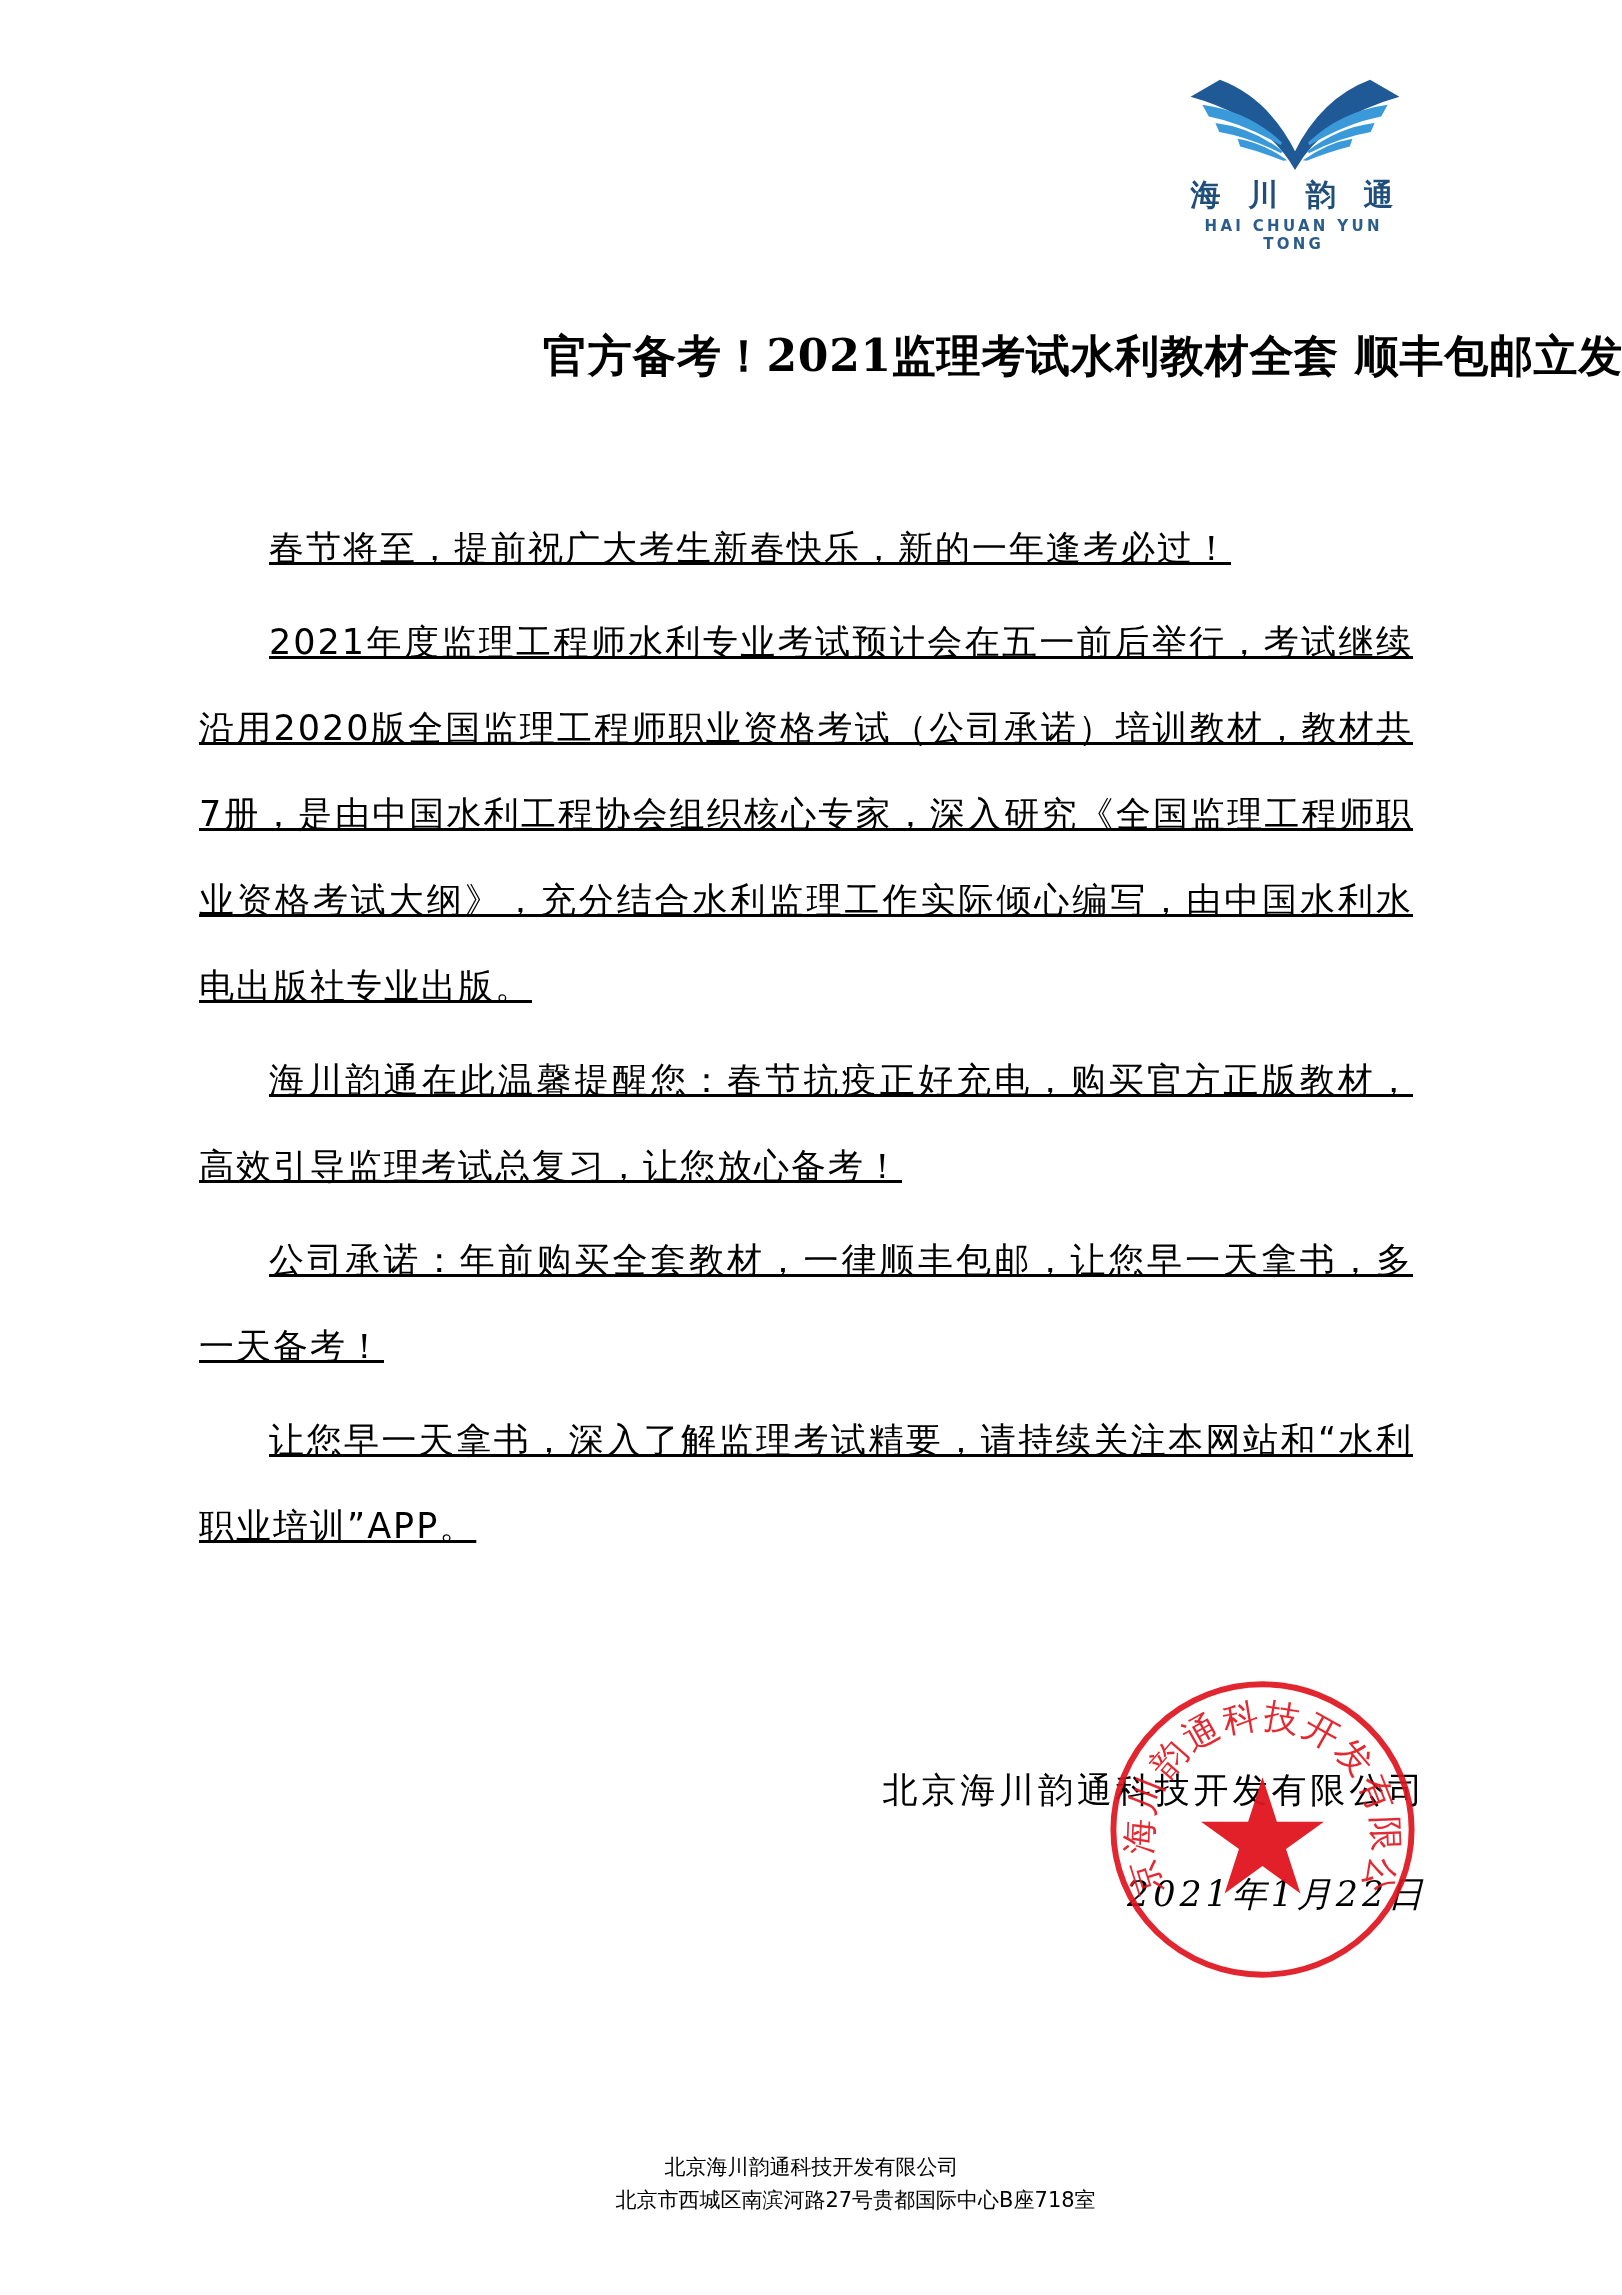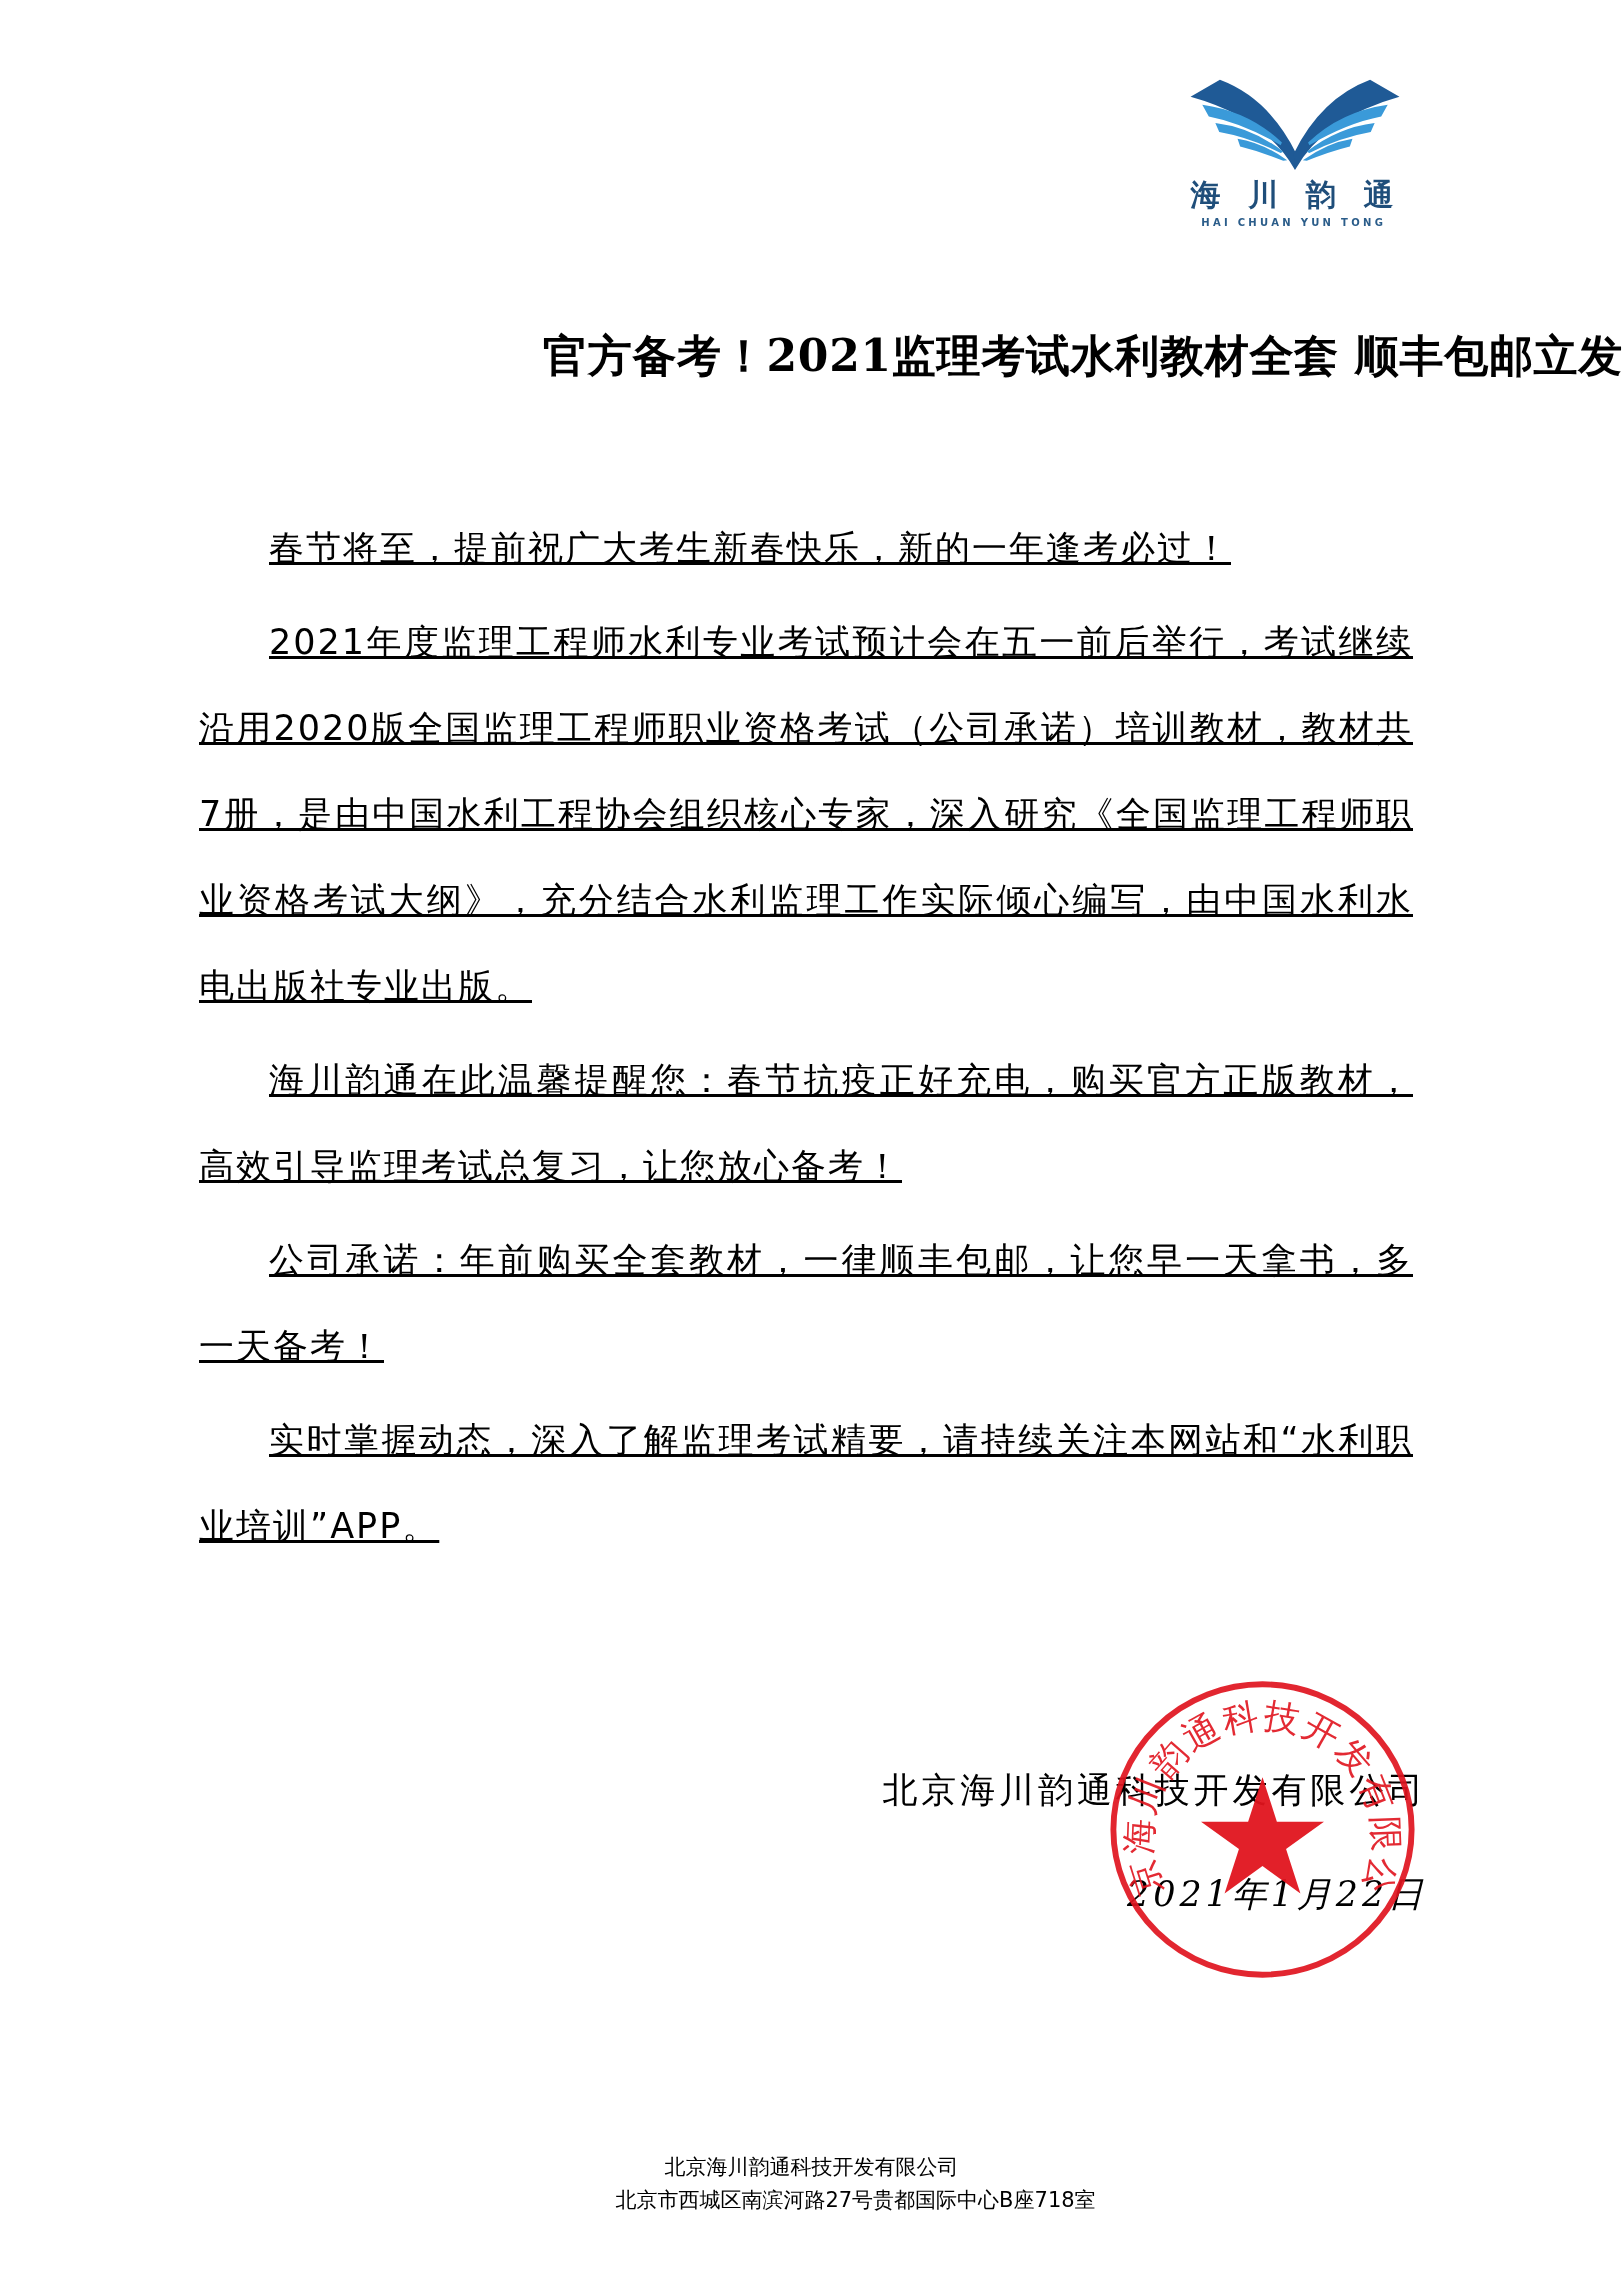--- a/index.html
+++ b/index.html
@@ -4,21 +4,21 @@
 <style>
   html, body { margin: 0; padding: 0; background: #ffffff; }
   body { width: 1623px; height: 2295px; position: relative; overflow: hidden;
          font-family: "DejaVu Serif", "Liberation Serif", serif; color: #000; }
   .logo { position: absolute; left: 1184px; top: 72px; width: 236px; height: 157px; }
   .logo svg { position: absolute; left: 0; top: 0; }
   .logo-cn { position: absolute; left: 6.5px; top: 103px; width: 203px; display: flex;
              justify-content: space-between; font-family: "DejaVu Sans", sans-serif;
              font-weight: bold; font-size: 30px; color: #1f4e7a; }
   .logo-en { position: absolute; left: 5.2px; top: 145px; width: 209px; text-align: center;
-             font-family: "DejaVu Sans", sans-serif; font-weight: bold; font-size: 10px;
+             font-family: "DejaVu Sans", sans-serif; font-weight: bold; font-size: 15px;
              letter-spacing: 3.3px; color: #2b5d8a; }
   .title { position: absolute; left: 0; width: 100%; top: 327px; text-align: right;
            font-family: "DejaVu Serif", serif; font-weight: bold; font-size: 44px;
            letter-spacing: 0.7px; }
   .body { position: absolute; left: 191px; top: 497px; width: 1230px;
           font-family: "DejaVu Sans", sans-serif; font-size: 35px; line-height: 86px; }
   .para { margin: 8px; text-indent: 2em; text-align: justify; letter-spacing: 2px; text-decoration: underline; }
   .sign { position: absolute; right: 196px; font-family: "DejaVu Serif", serif;
           font-size: 35px; letter-spacing: 3.9px; }
   .sign.company { top: 1767px; }
@@ -52,21 +52,21 @@
   <div class="logo-en">HAI CHUAN YUN TONG</div>
 </div>
 
 <div class="title">官方备考！2021监理考试水利教材全套 顺丰包邮立发</div>
 
 <div class="body">
   <p class="para">春节将至，提前祝广大考生新春快乐，新的一年逢考必过！</p>
   <p class="para">2021年度监理工程师水利专业考试预计会在五一前后举行，考试继续沿用2020版全国监理工程师职业资格考试（公司承诺）培训教材，教材共7册，是由中国水利工程协会组织核心专家，深入研究《全国监理工程师职业资格考试大纲》，充分结合水利监理工作实际倾心编写，由中国水利水电出版社专业出版。</p>
   <p class="para">海川韵通在此温馨提醒您：春节抗疫正好充电，购买官方正版教材，高效引导监理考试总复习，让您放心备考！</p>
   <p class="para">公司承诺：年前购买全套教材，一律顺丰包邮，让您早一天拿书，多一天备考！</p>
-  <p class="para">实时掌握动态，深入了解监理考试精要，请持续关注本网站和“水利职业培训”APP。</p>
+  <p class="para">让您早一天拿书，深入了解监理考试精要，请持续关注本网站和“水利职业培训”APP。</p>
 </div>
 
 <div class="sign company">北京海川韵通科技开发有限公司</div>
 <div class="sign date">2021年1月22日</div>
 
 <div class="seal">
   <svg width="327" height="321" viewBox="0 0 500 490">
     <defs>
       <path id="sealArc" d="M95 330 A170 170 0 1 1 405 330"></path>
     </defs>

